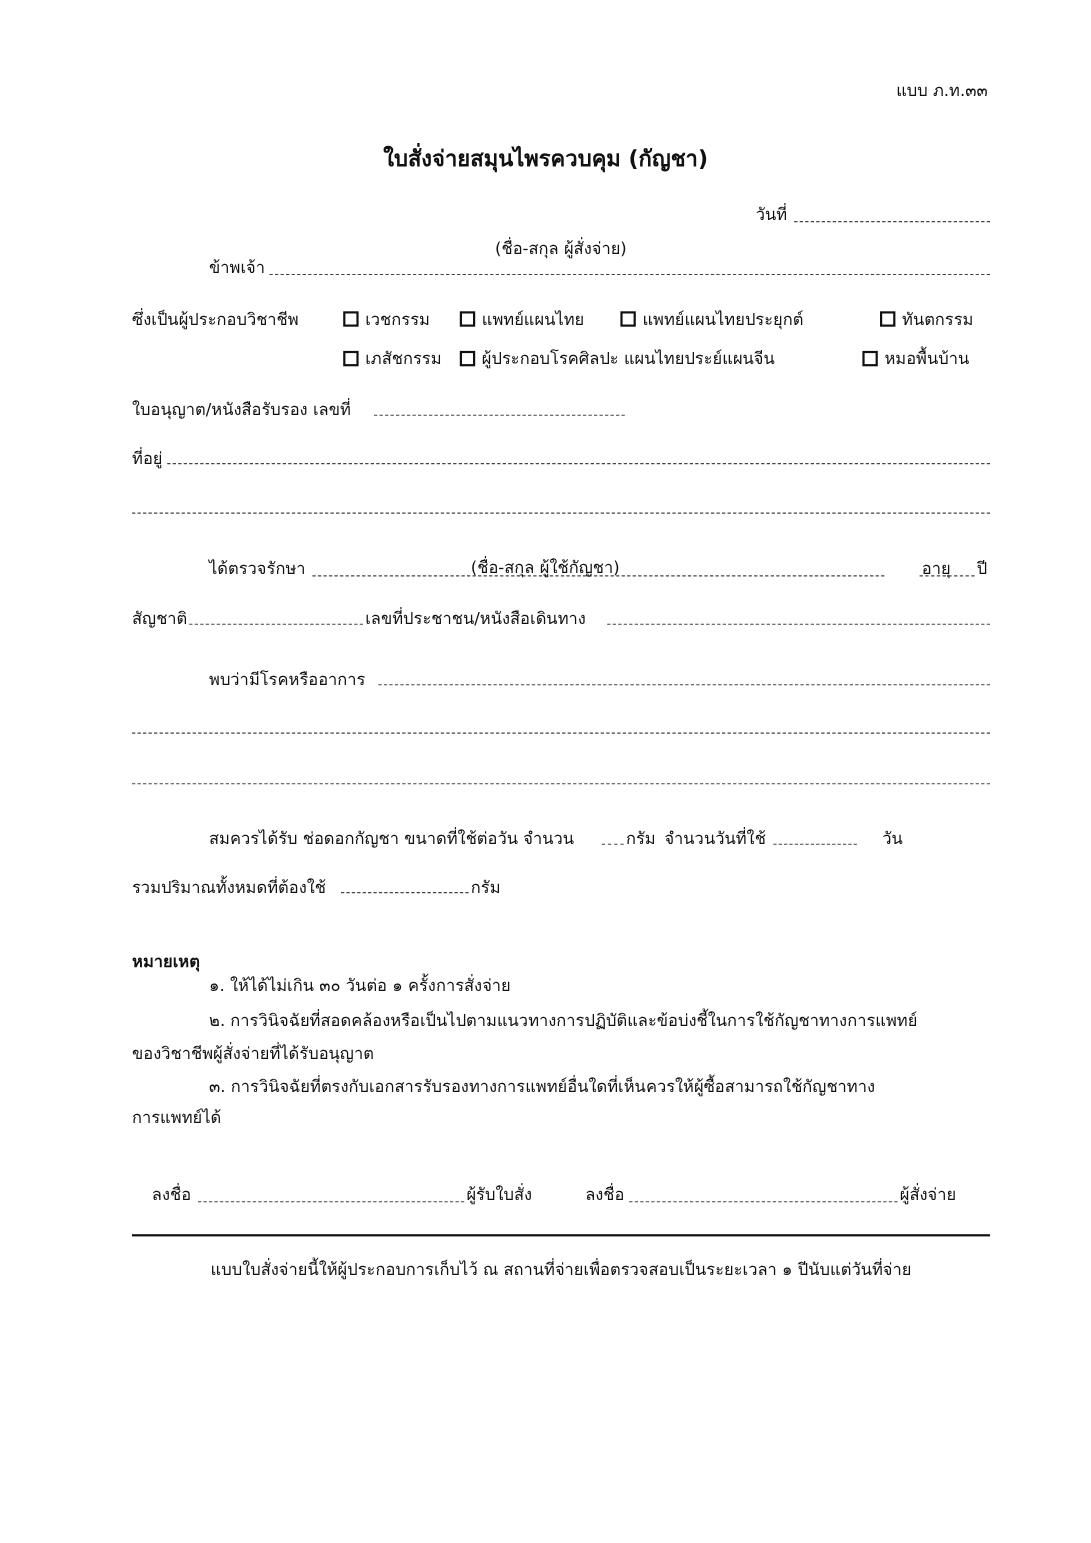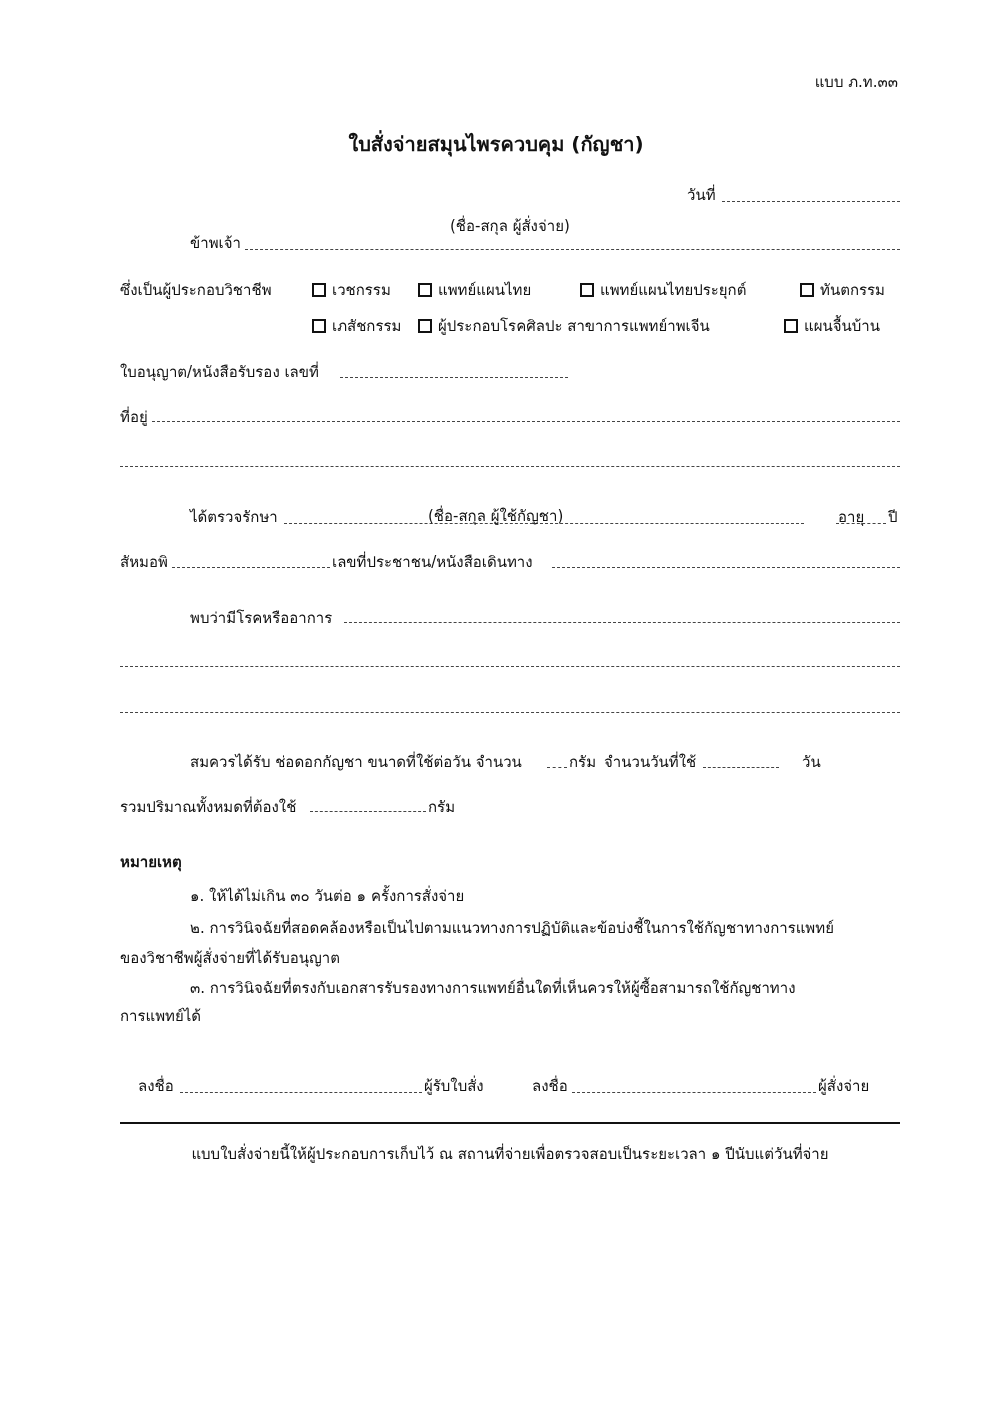--- a/index.html
+++ b/index.html
@@ -3,60 +3,60 @@
 <meta charset="utf-8">
 <style>
   html, body { margin:0; padding:0; background:#ffffff; }
   body { width:992px; height:1403px; position:relative; overflow:hidden;
          font-family:"DejaVu Sans", "Liberation Sans", sans-serif; color:#111; font-size:15px; }
   .abs { position:absolute; white-space:nowrap; }
   .dot { position:absolute; border-bottom:1px dashed #444; height:0; }
   .cb { display:inline-block; width:14px; height:14px; border:2px solid #111; vertical-align:-2px; margin-right:6px; box-sizing:border-box; background:#fff; }
   .cbitem { position:absolute; white-space:nowrap; }
   .title { font-size:20px; font-weight:bold; }
-  .bold { font-weight:bold; }
+  .bold { font-weight:bold;margin-top:12px; }
   .hr { position:absolute; left:120px; width:780px; height:0; border-top:2px solid #111; top:1122px; }
 </style>
 </head>
 <body>
 
 <div class="abs" style="right:94px; top:70px;">แบบ ภ.ท.๓๓</div>
 <div class="abs title" style="left:0; width:992px; text-align:center; top:128px;">ใบสั่งจ่ายสมุนไพรควบคุม (กัญชา)</div>
 
 <div class="abs" style="left:687px; top:183px;">วันที่</div>
 <div class="dot" style="left:722px; width:178px; top:201px;"></div>
 
 <div class="abs" style="left:190px; top:231px;">ข้าพเจ้า</div>
 <div class="dot" style="left:245px; width:655px; top:249px;"></div>
 <div class="abs" style="left:450px; top:214px;">(ชื่อ-สกุล ผู้สั่งจ่าย)</div>
 
 <div class="abs" style="left:120px; top:278px;">ซึ่งเป็นผู้ประกอบวิชาชีพ</div>
 <div class="cbitem" style="left:312px; top:278px;"><span class="cb"></span><span>เวชกรรม</span></div>
 <div class="cbitem" style="left:418px; top:278px;"><span class="cb"></span><span>แพทย์แผนไทย</span></div>
-<div class="cbitem" style="left:580px; top:278px;"><span class="cb"></span><span>แพทย์แผนไทยประยุกต์</span></div>
+<div class="cbitem" style="left:564px; top:278px;"><span class="cb"></span><span>แพทย์แผนไทยประยุกต์</span></div>
 <div class="cbitem" style="left:784px; top:278px;padding-left:16px;"><span class="cb"></span><span>ทันตกรรม</span></div>
 <div class="cbitem" style="left:312px; top:314px;"><span class="cb"></span><span>เภสัชกรรม</span></div>
-<div class="cbitem" style="left:418px; top:314px;"><span class="cb"></span><span>ผู้ประกอบโรคศิลปะ สาขาการแพทย์าพเจีน</span></div>
-<div class="cbitem" style="left:784px; top:314px;"><span class="cb"></span><span>แผนจื้นบ้าน</span></div>
+<div class="cbitem" style="left:418px; top:314px;"><span class="cb"></span><span>ผู้ประกอบโรคศิลปะ แผนไทยประย์แผนจีน</span></div>
+<div class="cbitem" style="left:784px; top:314px;"><span class="cb"></span><span>หมอพื้นบ้าน</span></div>
 
 <div class="abs" style="left:120px; top:360px;">ใบอนุญาต/หนังสือรับรอง เลขที่</div>
 <div class="dot" style="left:340px; width:228px; top:377px;"></div>
 
 <div class="abs" style="left:120px; top:405px;">ที่อยู่</div>
 <div class="dot" style="left:152px; width:748px; top:421px;"></div>
 <div class="dot" style="left:120px; width:780px; top:466px;"></div>
 
 <div class="abs" style="left:190px; top:505px;">ได้ตรวจรักษา</div>
 <div class="dot" style="left:284px; width:520px; top:523px;"></div>
 <div class="abs" style="left:428px; top:504px;">(ชื่อ-สกุล ผู้ใช้กัญชา)</div>
 <div class="abs" style="left:806px; top:505px;margin-left:32px;">อายุ</div>
 <div class="dot" style="left:836px; width:50px; top:523px;"></div>
 <div class="abs" style="left:888px; top:505px;">ปี</div>
 
-<div class="abs" style="left:120px; top:550px;">สัหมอพิ</div>
+<div class="abs" style="left:120px; top:550px;">สัญชาติ</div>
 <div class="dot" style="left:172px; width:158px; top:567px;"></div>
 <div class="abs" style="left:332px; top:550px;">เลขที่ประชาชน/หนังสือเดินทาง</div>
 <div class="dot" style="left:552px; width:348px; top:567px;"></div>
 
 <div class="abs" style="left:190px; top:606px;">พบว่ามีโรคหรืออาการ</div>
 <div class="dot" style="left:344px; width:556px; top:622px;"></div>
 <div class="dot" style="left:120px; width:780px; top:666px;"></div>
 <div class="dot" style="left:120px; width:780px; top:712px;"></div>
 
 <div class="abs" style="left:190px; top:750px;">สมควรได้รับ ช่อดอกกัญชา ขนาดที่ใช้ต่อวัน จำนวน</div>

